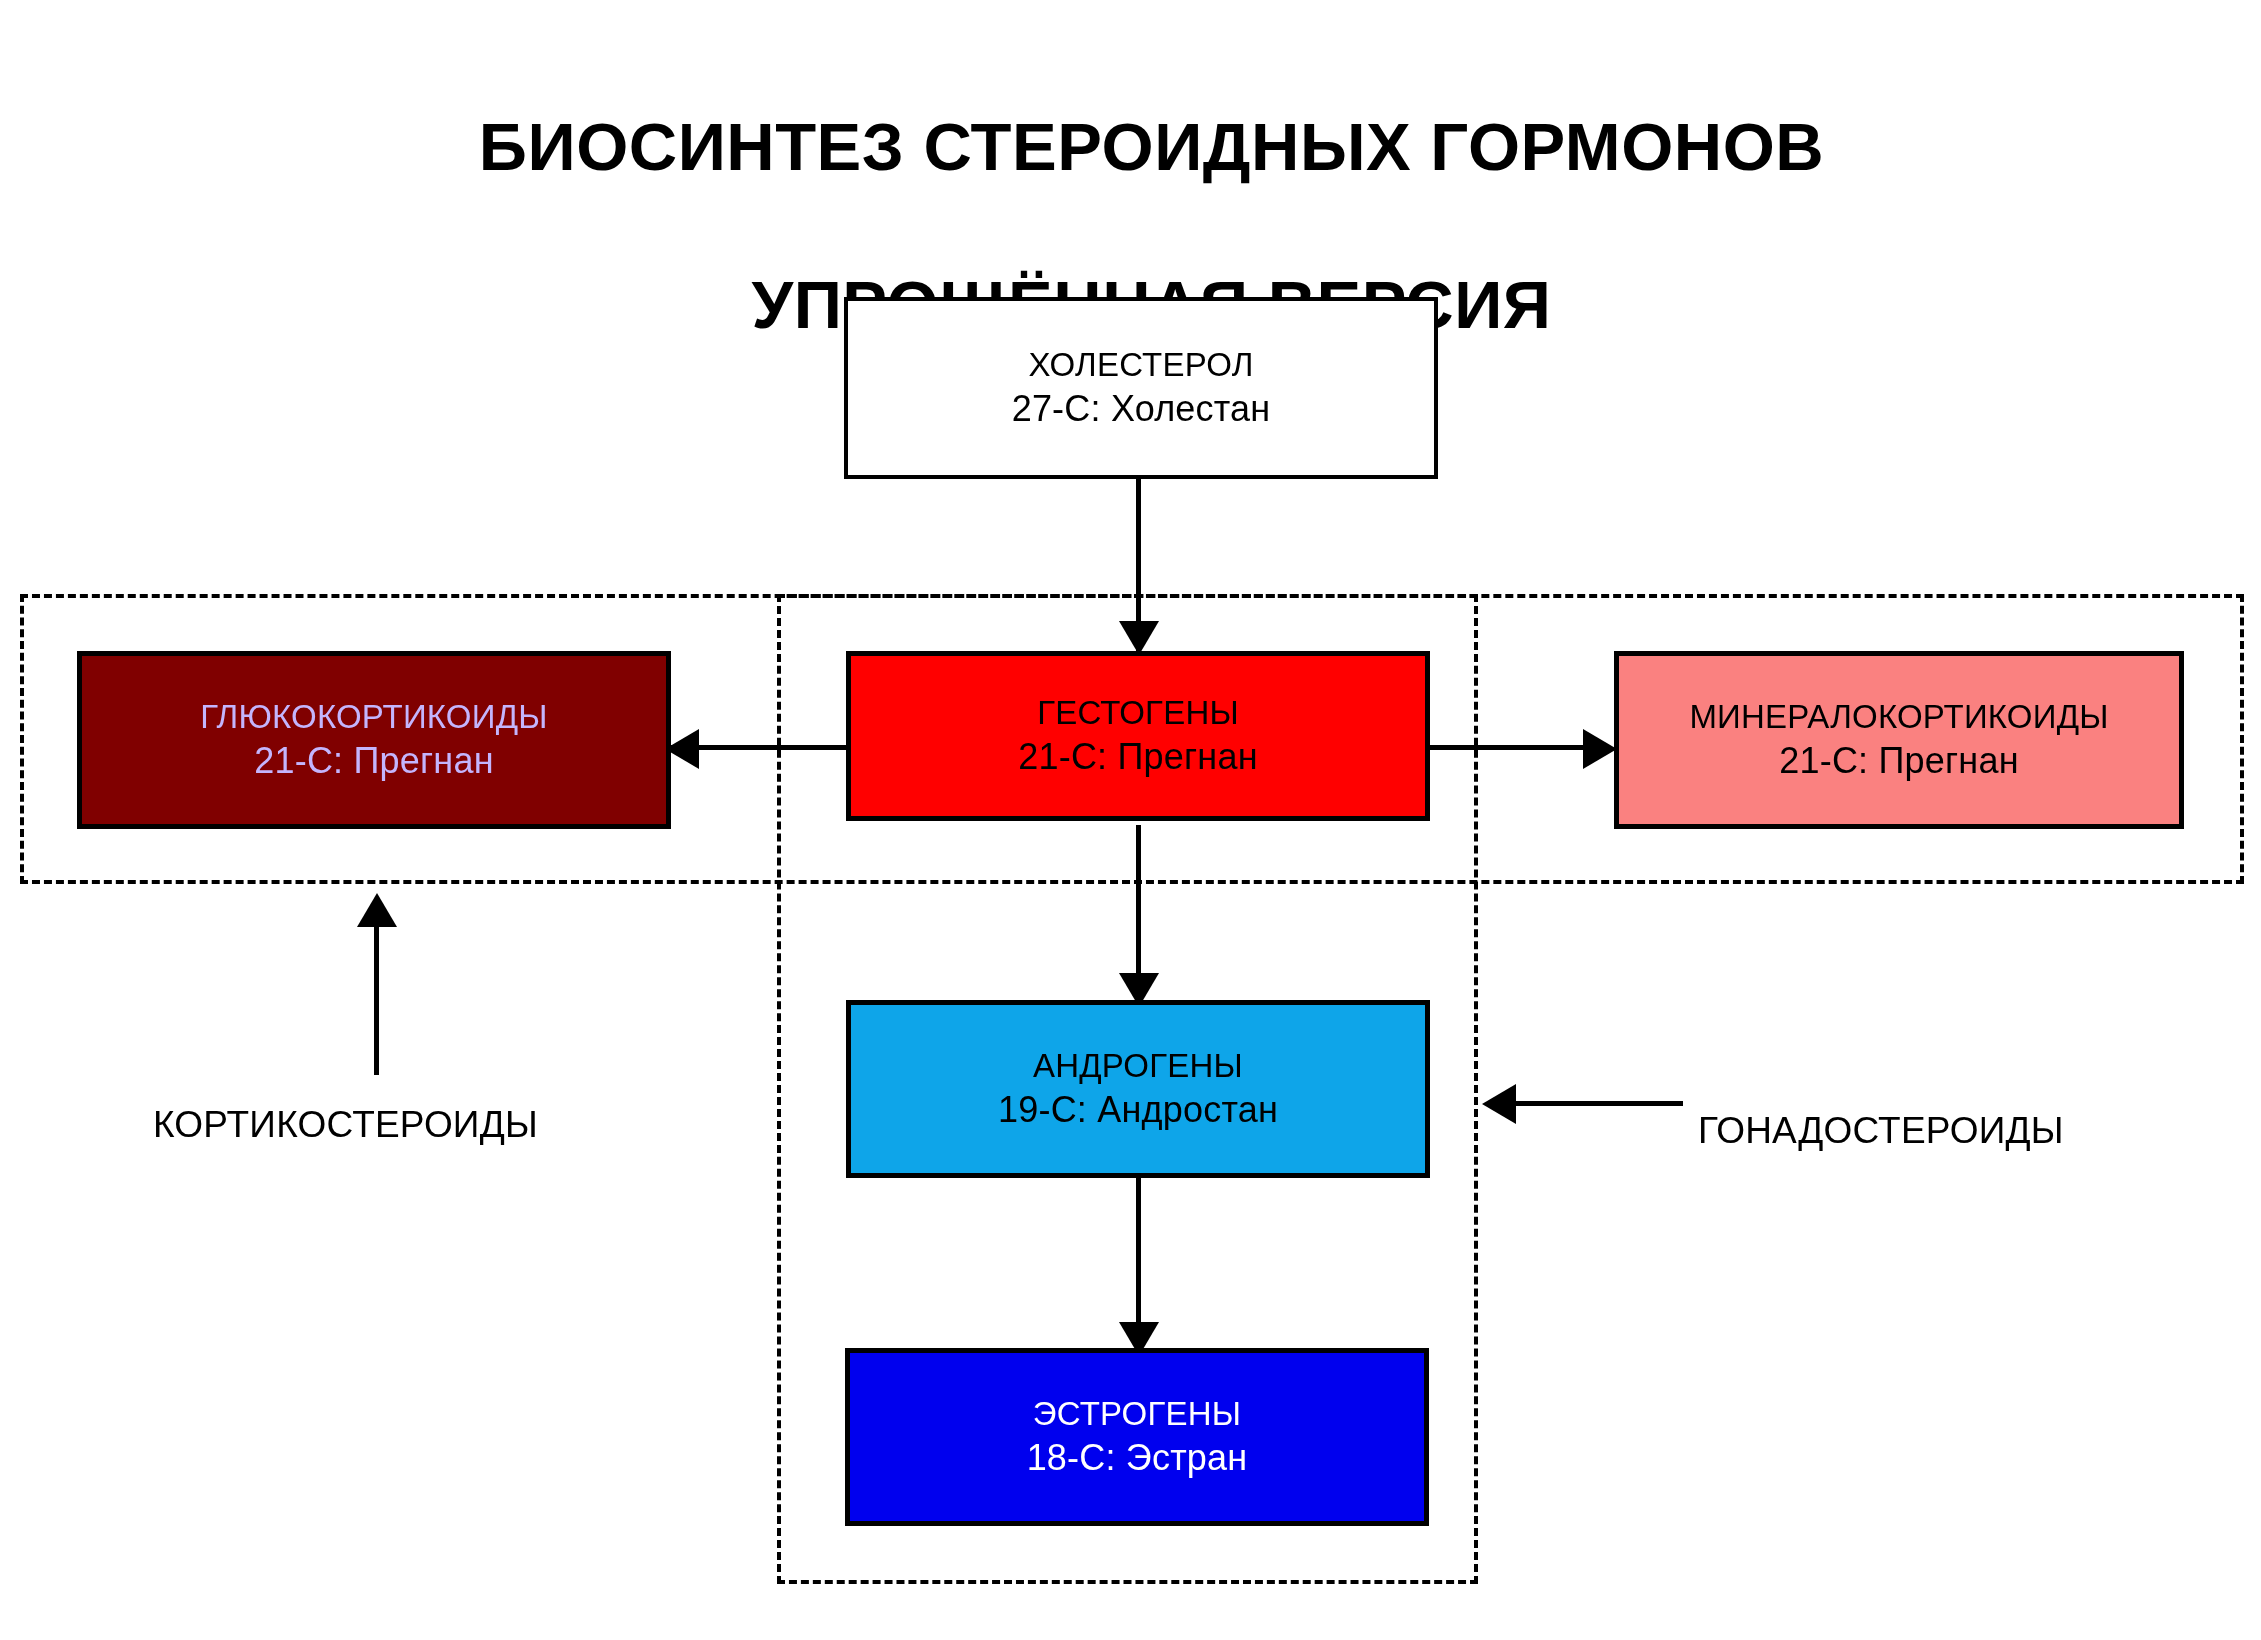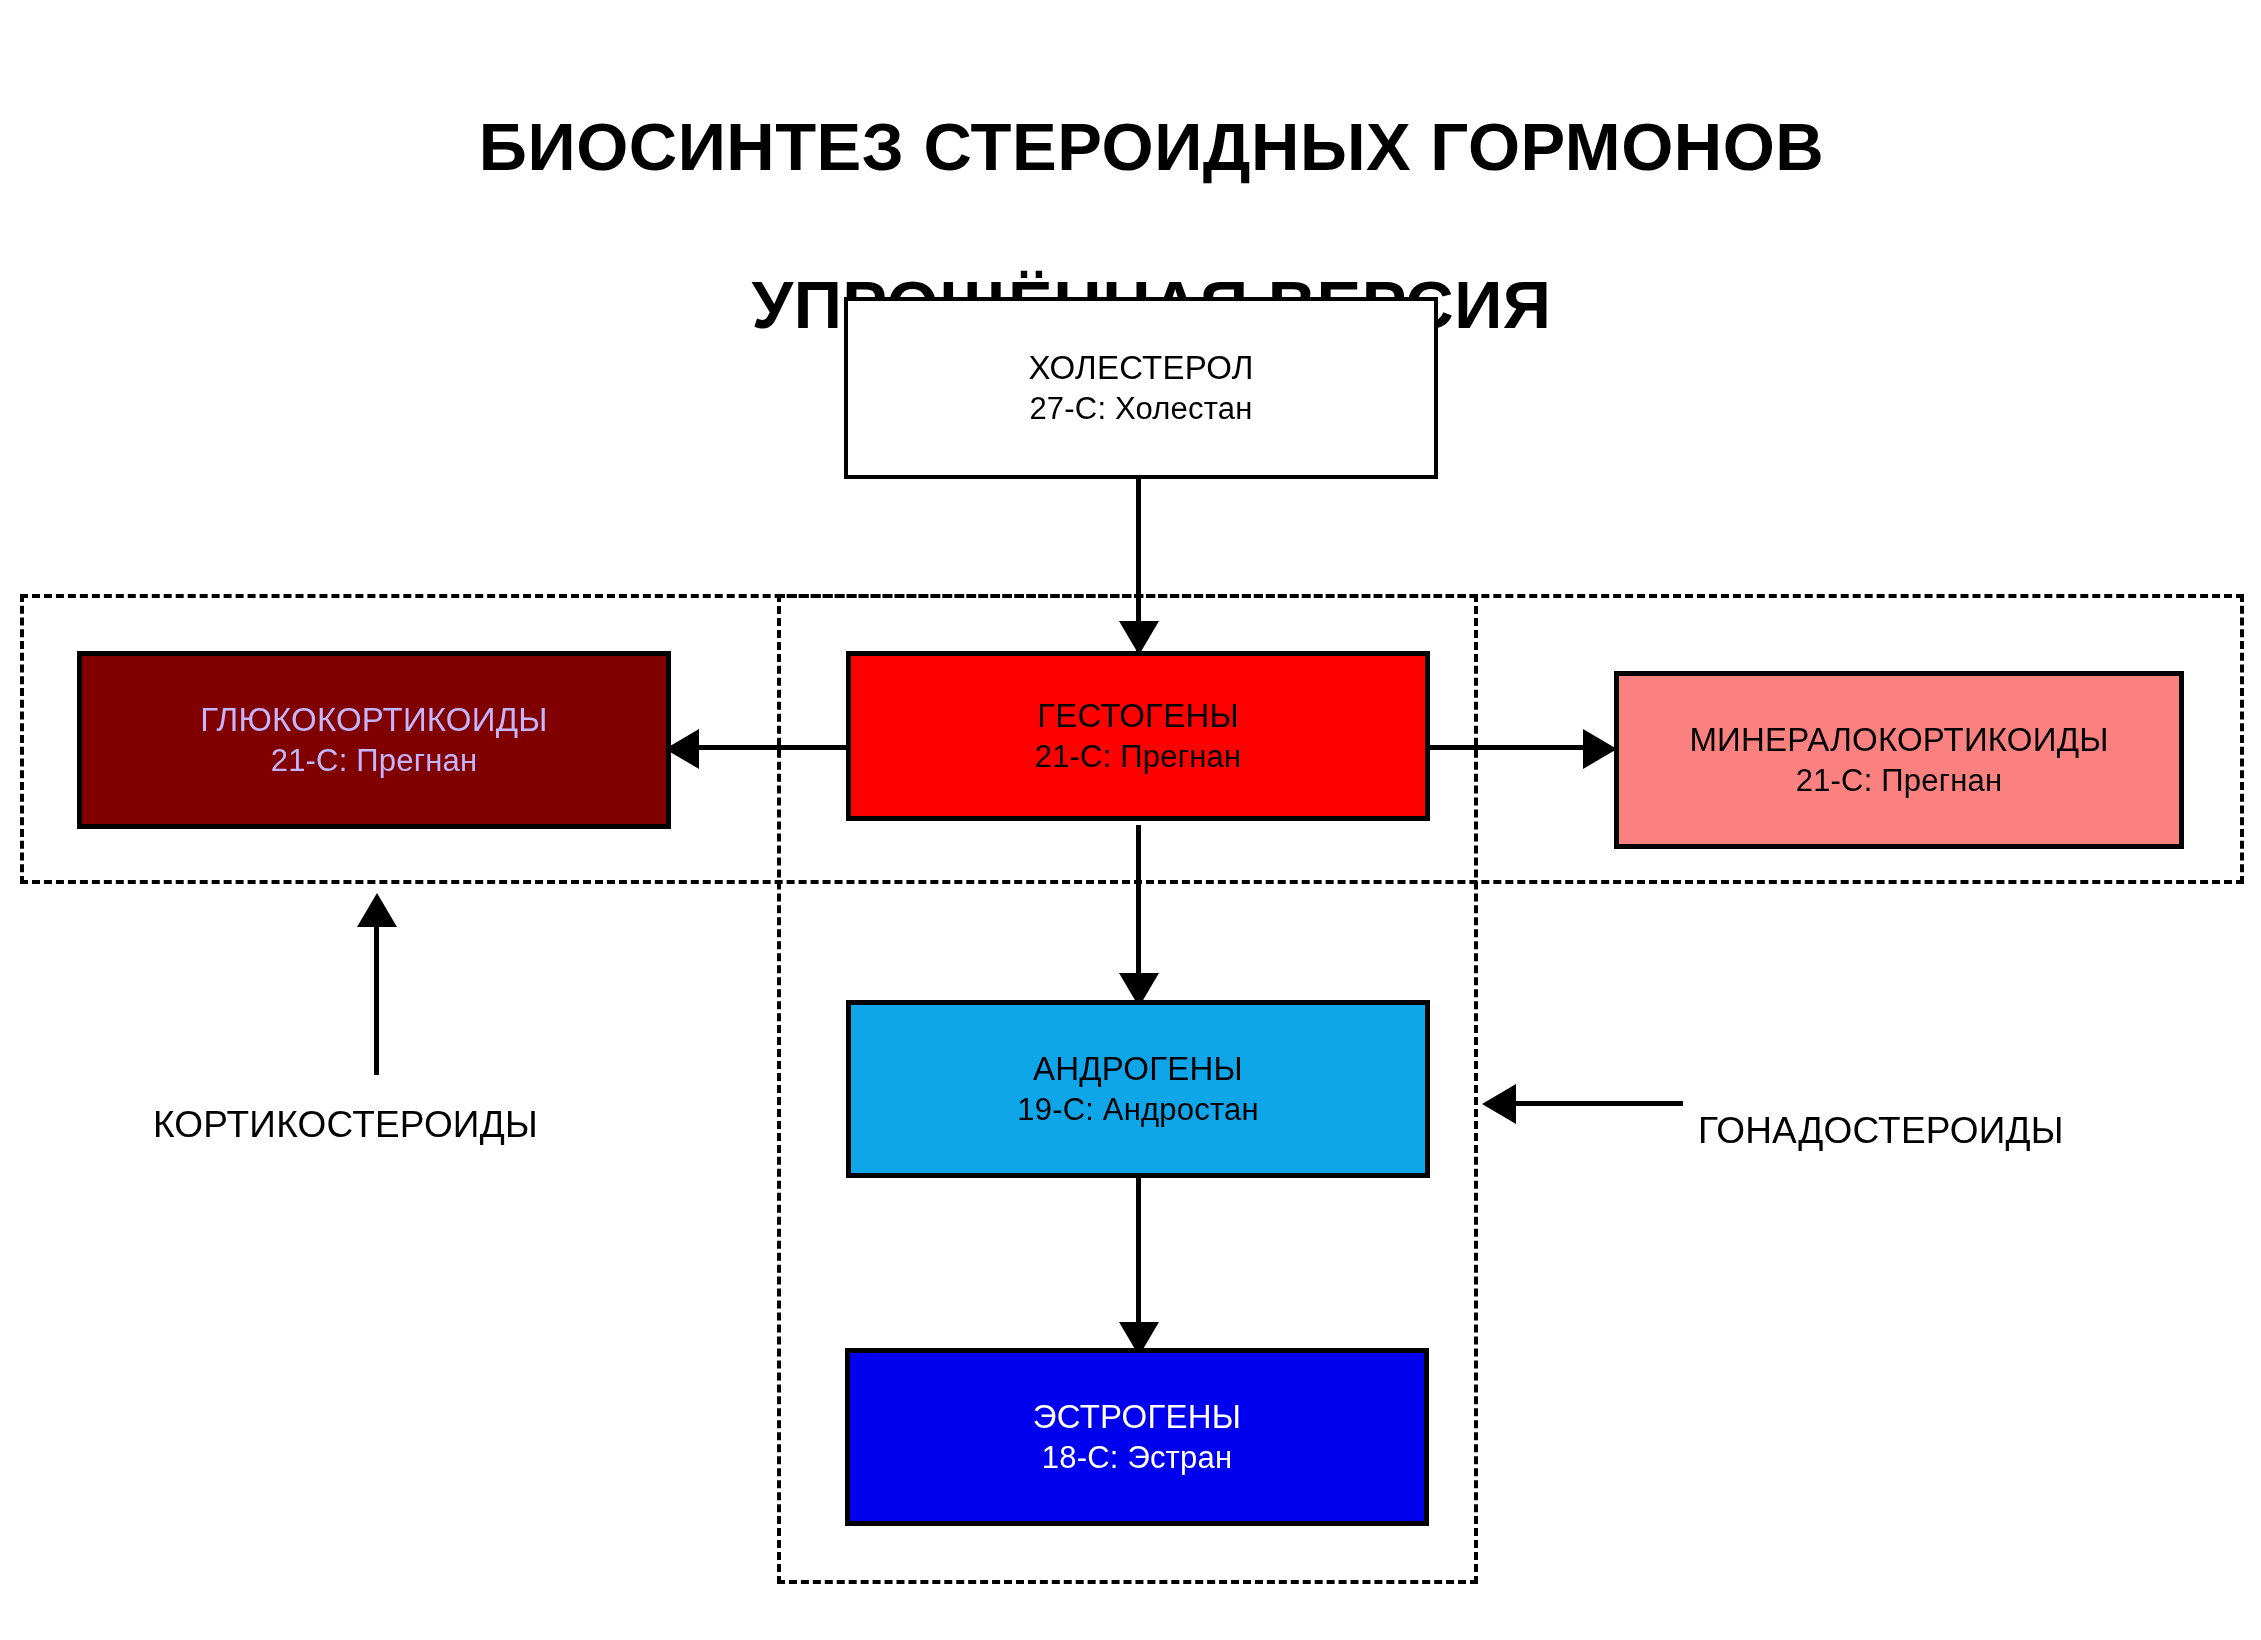--- a/index.html
+++ b/index.html
@@ -53,21 +53,21 @@
     justify-content: center;
     text-align: center;
     line-height: 1.28;
   }
   .node .node-title {
     font-size: 33px;
     letter-spacing: 0.2px;
     white-space: nowrap;
   }
   .node .node-sub {
-    font-size: 31px;
+    font-size: 36px;
     letter-spacing: 0.2px;
     white-space: nowrap;
   }
 
   
   .line-v {
     position: absolute;
     width: 5px;
     background: #000000;
   }
@@ -164,21 +164,21 @@
   <div class="node" style="left:77px; top:651px; width:594px; height:178px; background:#800000; color:#c4b5fd;">
     <div class="node-title">ГЛЮКОКОРТИКОИДЫ</div>
     <div class="node-sub">21-С: Прегнан</div>
   </div>
 
   <div class="node" style="left:846px; top:651px; width:584px; height:170px; background:#ff0000; color:#000000;">
     <div class="node-title">ГЕСТОГЕНЫ</div>
     <div class="node-sub">21-С: Прегнан</div>
   </div>
 
-  <div class="node" style="left:1614px; top:651px; width:570px; height:178px; background:#fa8180; color:#000000;margin-top:20px;">
+  <div class="node" style="left:1614px; top:651px; width:570px; height:178px; background:#fa8180; color:#000000;">
     <div class="node-title">МИНЕРАЛОКОРТИКОИДЫ</div>
     <div class="node-sub">21-С: Прегнан</div>
   </div>
 
   <div class="node" style="left:846px; top:1000px; width:584px; height:178px; background:#0ea5e9; color:#000000;">
     <div class="node-title">АНДРОГЕНЫ</div>
     <div class="node-sub">19-С: Андростан</div>
   </div>
 
   <div class="node" style="left:845px; top:1348px; width:584px; height:178px; background:#0000ee; color:#ffffff;">

